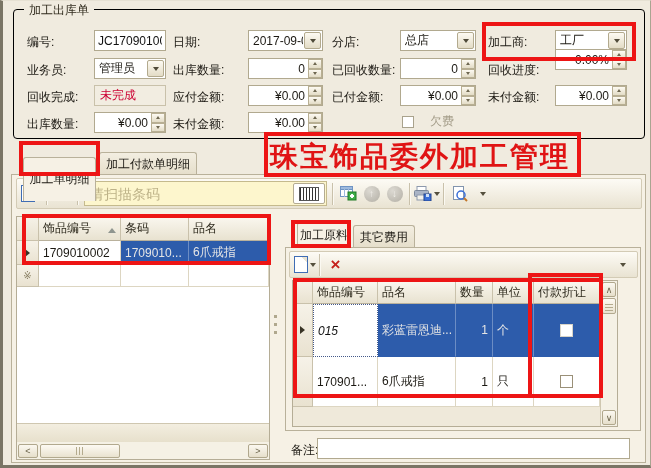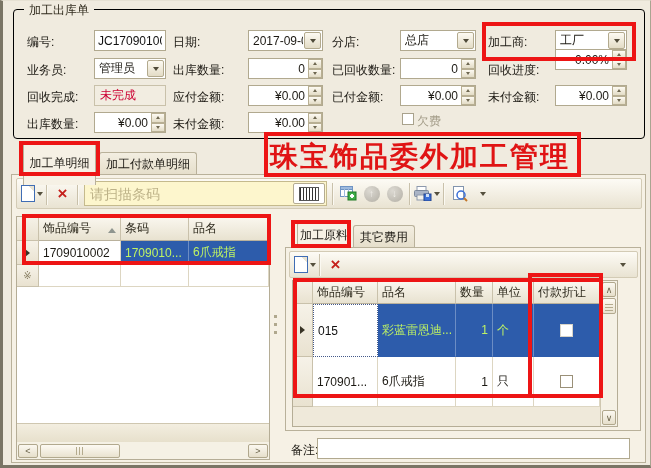--- a/index.html
+++ b/index.html
@@ -18,21 +18,21 @@
   .cval{flex:1;padding-left:4px;overflow:hidden;white-space:nowrap;}
   .cbtn{width:17px;height:17px;margin:1px;background:linear-gradient(#fdfaf2,#e3dcc6);border:1px solid #b3aa8e;border-radius:2px;display:flex;align-items:center;justify-content:center;box-sizing:border-box;}
   .chev{width:0;height:0;border:3px solid transparent;border-top:4px solid #4f4a39;margin-top:4px;}
   .spin{box-sizing:border-box;height:21px;border:1px solid #b1a98f;background:#fff;display:flex;align-items:center;}
   .sval{flex:1;text-align:right;padding-right:3px;}
   .sbtns{width:14px;height:19px;display:flex;flex-direction:column;}
   .sb{flex:1;background:linear-gradient(#fdfaf2,#e3dcc6);border:1px solid #b8af93;display:flex;align-items:center;justify-content:center;box-sizing:border-box;}
   .triU{width:0;height:0;border:2px solid transparent;border-bottom:3px solid #6e6750;margin-top:-2px;}
   .triD{width:0;height:0;border:2px solid transparent;border-top:3px solid #6e6750;margin-top:2px;}
   .statusbox{box-sizing:border-box;height:21px;border:1px solid #c9c1aa;background:#f2ede1;display:flex;align-items:center;padding-left:5px;color:#cc0033;}
-  .chkrow{display:flex;align-items:flex-start;gap:3px;}
+  .chkrow{display:flex;align-items:center;gap:16px;}
   .chk{width:12px;height:12px;border:1px solid #a9a28c;background:#fff;display:inline-block;box-sizing:border-box;}
   .chklbl{color:#a39c88;}
   
   .tab{position:absolute;box-sizing:border-box;border:1px solid #b9b19a;border-bottom:none;border-radius:3px 3px 0 0;display:flex;align-items:center;justify-content:center;}
   .tab.on{background:#f6f1e5;z-index:3;}
   .tab.off{background:linear-gradient(#f3eee1,#e5deca);}
   .page{position:absolute;box-sizing:border-box;border:1px solid #b9b19a;background:#f6f1e5;}
   
   .toolbar{position:absolute;box-sizing:border-box;border:1px solid #d3cbb5;border-radius:2px;background:linear-gradient(#fdfbf5,#e9e3d2);display:flex;align-items:center;padding:0 3px;}
   .tsep{width:1px;height:22px;background:#c9c1ab;border-right:1px solid #fbf9f2;margin:0 3px;}
@@ -45,22 +45,22 @@
   .scan::placeholder{color:#bdb288;}
   .bcbtn{box-sizing:border-box;width:32px;height:21px;background:#fff;border:1px solid #b3ab92;border-radius:2px;display:flex;align-items:center;justify-content:center;margin-right:1px;}
   .bcicon{width:18px;height:12px;border:1px solid #555;background:repeating-linear-gradient(90deg,#333 0 1px,#fff 1px 3px);}
   .circle{width:16px;height:16px;border-radius:50%;background:radial-gradient(circle at 35% 30%,#dcd9d2,#b3afa5);color:#f1efe9;font-size:10px;display:flex;align-items:center;justify-content:center;}
   
   .grid{box-sizing:border-box;border:1px solid #b5ad96;background:#fff;display:flex;flex-direction:column;position:absolute;}
   .grow{display:flex;}
   .gh{box-sizing:border-box;background:linear-gradient(#faf7ef,#e8e2d0);border-right:1px solid #c9c1ab;border-bottom:1px solid #b9b19c;display:flex;align-items:center;padding:0 4px;color:#2e2a1d;}
   .ind{box-sizing:border-box;background:linear-gradient(#f6f2e8,#e9e2d0);border-right:1px solid #c9c1ab;border-bottom:1px solid #c9c1ab;display:flex;align-items:center;justify-content:center;}
   .gc{box-sizing:border-box;border-right:1px solid #ddd6c2;border-bottom:1px solid #ddd6c2;display:flex;align-items:center;padding:0 4px;overflow:hidden;white-space:nowrap;}
-  .gc.sel{background:#2d5cab;color:#bef264;border-right-color:rgba(255,255,255,.3);border-bottom-color:#2d5cab;}
-  .gc.cur{border:1px dotted #44598a;background:#fff;color:#111;}
+  .gc.sel{background:#2d5cab;color:#e5e5e5;border-right-color:rgba(255,255,255,.3);border-bottom-color:#2d5cab;}
+  .gc.cur{border:1px dotted #44598a;background:#fff;color:#111;font-style:italic;}
   .num{justify-content:flex-end;}
   .ctr{justify-content:center;}
   .triR{width:0;height:0;border-left:5px solid #383325;border-top:4px solid transparent;border-bottom:4px solid transparent;}
   .sortup{width:0;height:0;border:4px solid transparent;border-bottom:5px solid #8f958f;margin-left:auto;}
   .newmark{color:#8a8164;font-size:10px;}
   .fillw{flex:1;background:#fff;}
   .strip{background:linear-gradient(#f3eee0,#e7e0cc);border-top:1px solid #cfc7b0;}
   
   .sbx{background:#f5f1e5;display:flex;align-items:center;box-sizing:border-box;}
   .scbtn{box-sizing:border-box;background:linear-gradient(#fbf8f0,#e6dfcb);border:1px solid #b0a78c;border-radius:2px;color:#6b6349;font-size:9px;display:flex;align-items:center;justify-content:center;}
@@ -216,21 +216,21 @@
         <span class="sb">
           <i class="triD"></i>
         </span>
       </span>
   </div>
   <div class="chkrow abs" style="left:399px;top:112px">
     <span class="chk"></span>
     <span class="chklbl">欠费</span>
   </div>
 
-  <div class="tab on" style="left:20px;top:140px;width:73px;height:44px">
+  <div class="tab on" style="left:20px;top:156px;width:73px;height:44px">
     <span>加工单明细</span>
   </div>
   <div class="tab off" style="left:96px;top:151px;width:98px;height:23px">
     <span>加工付款单明细</span>
   </div>
 
   <div class="page" style="left:8px;top:173px;width:635px;height:289px">
 
     <div class="toolbar" style="left:4px;top:3px;width:626px;height:31px">
       <div class="tbtn">

